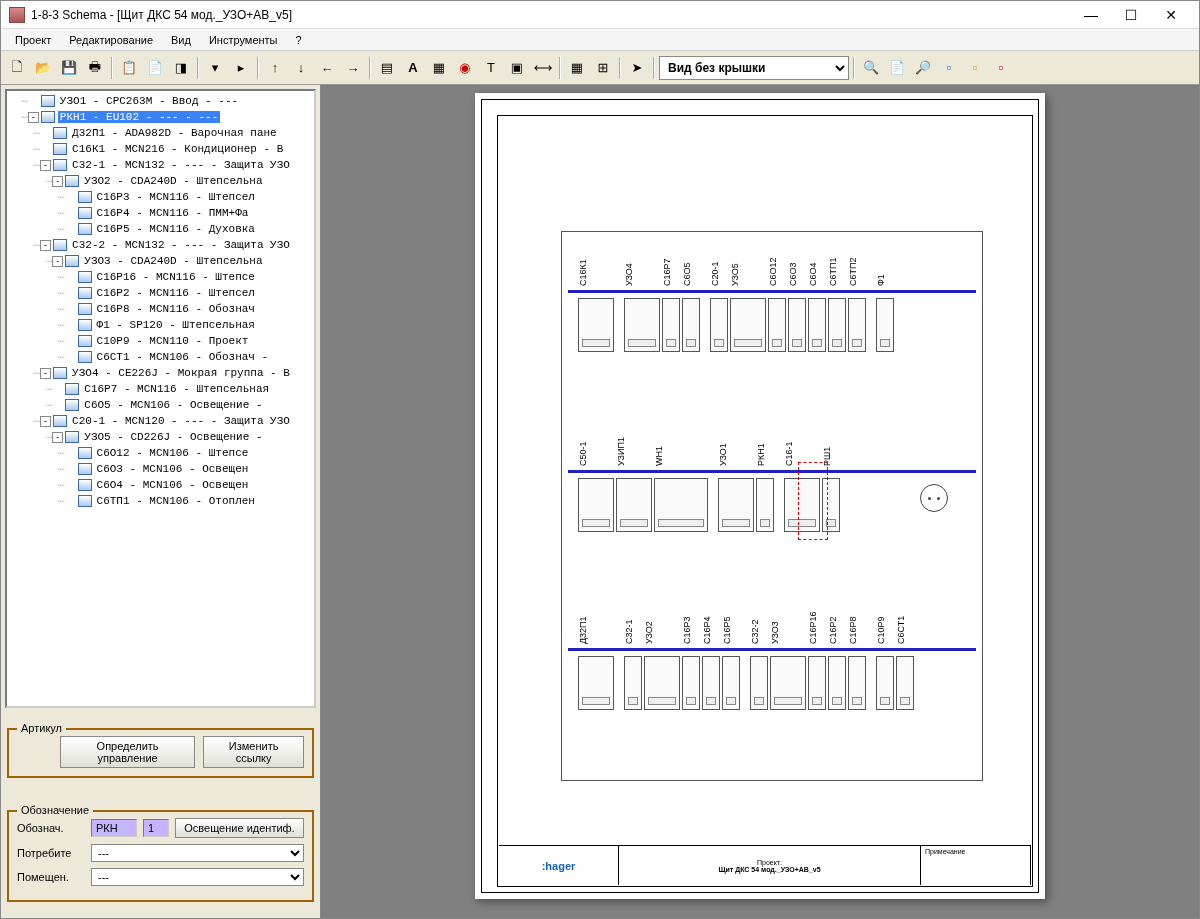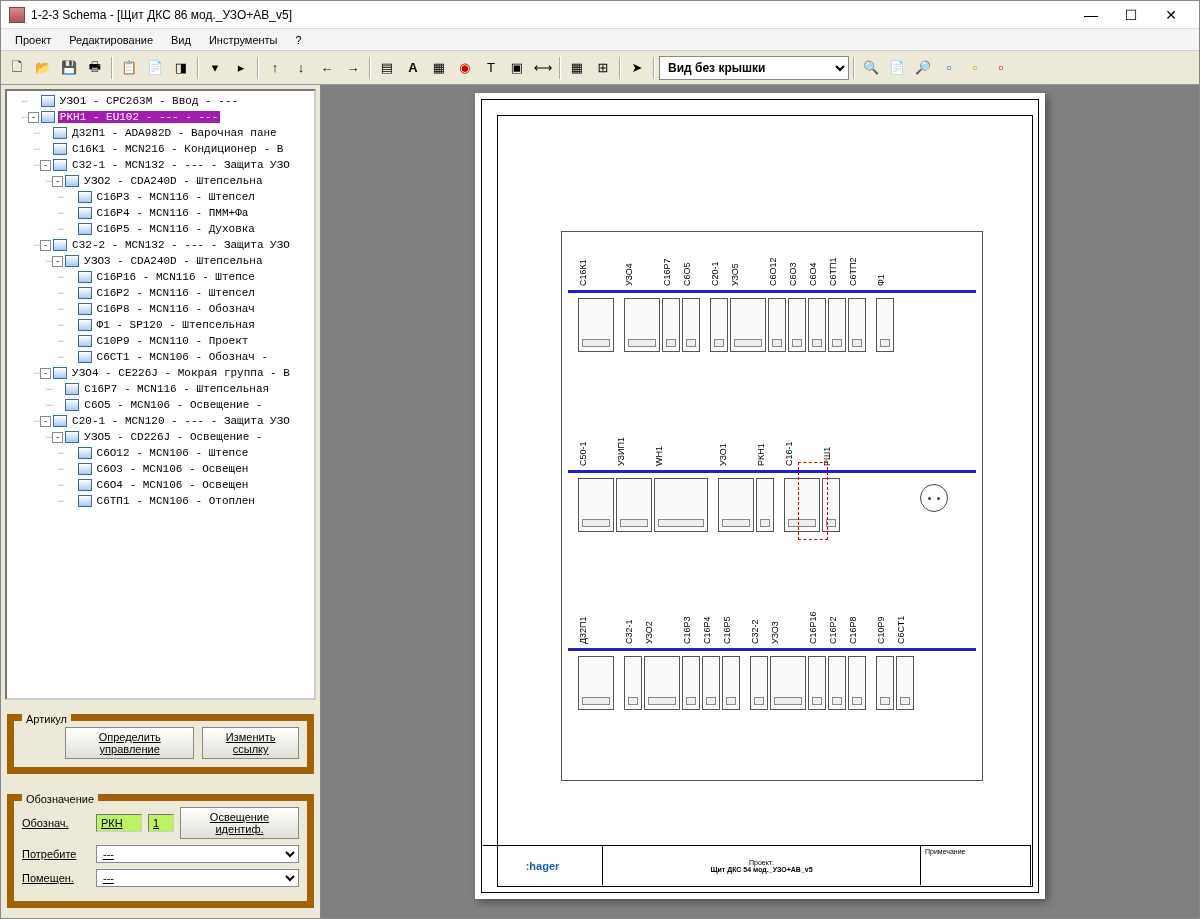--- a/index.html
+++ b/index.html
@@ -22,31 +22,31 @@
 
 .content { flex: 1; display: flex; background: #ece9d8; overflow: hidden; }
 .left-panel { width: 320px; display: flex; flex-direction: column; border-right: 1px solid #888; background: #ece9d8; }
 
 .tree-wrap { flex: 1; background: #fff; border: 2px inset #ccc; margin: 4px; overflow: auto; padding: 2px; }
 .tree-node { white-space: nowrap; padding: 1px 0; display: flex; align-items: center; height: 16px; }
 .tree-node .toggle { width: 11px; height: 11px; border: 1px solid #888; display: inline-flex; align-items: center; justify-content: center; font-size: 9px; line-height: 1; margin-right: 2px; background: #fff; cursor: pointer; font-family: monospace; }
 .tree-node .toggle.empty { border: none; }
 .tree-node .node-icon { width: 14px; height: 12px; display: inline-block; margin-right: 3px; background: linear-gradient(#fff,#aac8ee); border: 1px solid #3b6aab; }
 .tree-node .node-label { padding: 0 2px; cursor: pointer; font-family: Liberation Mono, monospace; }
-.tree-node .node-label.selected { background: #a21caf; color: #fff; }
+.tree-node .node-label.selected { background: #3b82f6; color: #fff; }
 .tree-node .dots { color: #aaa; display: inline-block; }
 
-.group-box { border: 7px solid #a16207; margin: 10px 6px; padding: 6px 8px 8px 8px; position: relative; background: #ece9d8; text-decoration: underline; }
+.group-box { border: 2px solid #a16207; margin: 16px 6px; padding: 6px 8px 8px 8px; position: relative; background: #ece9d8; }
 .group-box .legend { position: absolute; top: -8px; left: 8px; background: #ece9d8; padding: 0 4px; font-size: 11px; }
 .art-text { background: #fff; border: 1px inset #ccc; padding: 4px; height: 40px; font-size: 11px; margin-bottom: 6px; }
 .btn { border: 1px solid #888; background: linear-gradient(#fff,#e0e0d8); padding: 3px 8px; cursor: pointer; font-size: 11px; }
 .btn-row { display: flex; gap: 8px; padding-left: 43px; }
 .field-row { display: flex; align-items: center; gap: 6px; margin-bottom: 6px; }
 .field-row label { width: 68px; }
-.inp { border: 1px inset #ccc; background: #bef264; padding: 2px 4px; font-size: 11px; }
+.inp { border: 1px inset #ccc; background: #c4b5fd; padding: 2px 4px; font-size: 11px; }
 .sel { border: 1px solid #888; background: #fff; padding: 1px 2px; font-size: 11px; flex: 1; }
 
 .canvas-area { flex: 1; background: #808080; padding: 8px; overflow: auto; display: flex; justify-content: center; align-items: flex-start; }
 .sheet { background: #fff; width: 570px; height: 806px; box-shadow: 3px 3px 8px rgba(0,0,0,0.4); position: relative; }
 .sheet-border { position: absolute; top: 6px; left: 6px; right: 6px; bottom: 6px; border: 1px solid #000; }
 .sheet-border2 { position: absolute; top: 22px; left: 22px; right: 12px; bottom: 12px; border: 1.5px solid #000; }
 
 .din-area { position: absolute; left: 86px; top: 138px; width: 422px; height: 550px; border: 1px solid #555; background: #fff; }
 .din-rail { position: absolute; left: 6px; right: 6px; height: 168px; }
 .rail-top { top: 0; }
@@ -57,38 +57,38 @@
 .mod { width: 18px; height: 54px; border: 1px solid #555; background: #fafafa; position: relative; }
 .mod.w2 { width: 36px; }
 .mod.w3 { width: 54px; }
 .mod::after { content: ''; position: absolute; bottom: 4px; left: 3px; right: 3px; height: 6px; border: 1px solid #888; background: #eee; }
 .label-col { position: absolute; top: 0; left: 10px; right: 10px; height: 56px; display: flex; gap: 2px; }
 .vlabel { width: 18px; font-size: 9px; writing-mode: vertical-rl; transform: rotate(180deg); text-align: left; padding-top: 2px; white-space: nowrap; }
 .vlabel.w2 { width: 36px; }
 .vlabel.w3 { width: 54px; }
 .gap { width: 6px; }
 
-.title-block { position: absolute; bottom: 14px; left: 8px; right: 14px; height: 40px; border-top: 1px solid #000; display: flex; font-size: 7px; }
+.title-block { position: absolute; bottom: 14px; left: 24px; right: 14px; height: 40px; border-top: 1px solid #000; display: flex; font-size: 7px; }
 .title-block > div { border-right: 1px solid #000; padding: 2px 4px; }
 .hager-logo { width: 120px; display: flex; align-items: center; justify-content: center; font-size: 11px; color: #1560bd; font-weight: bold; }
 .proj-box { flex: 1; display: flex; flex-direction: column; align-items: center; justify-content: center; }
 .notes-box { width: 110px; }
 
 .round-socket { width: 28px; height: 28px; border: 1px solid #444; border-radius: 50%; position: absolute; background: #fff; }
 .round-socket::before, .round-socket::after { content:''; position:absolute; width:3px; height:3px; background:#444; border-radius:50%; top:12px; }
 .round-socket::before { left: 7px; } .round-socket::after { right: 7px; }
 .dashed-sel { position: absolute; border: 1px dashed #d00; }
 </style>
 </head>
 <body>
 
 <div class="window">
   <div class="titlebar">
     <div class="app-icon"></div>
-    <div class="title">1-2-3 Schema - [Щит ДКС 86 мод._УЗО+АВ_v5]</div>
+    <div class="title">1-8-3 Schema - [Щит ДКС 54 мод._УЗО+АВ_v5]</div>
     <div class="win-btns">
       <div class="win-btn">—</div>
       <div class="win-btn">☐</div>
       <div class="win-btn close">✕</div>
     </div>
   </div>
 
   <div class="menubar" id="menubar">
       <div class="menu-item">Проект</div>
       <div class="menu-item">Редактирование</div>

